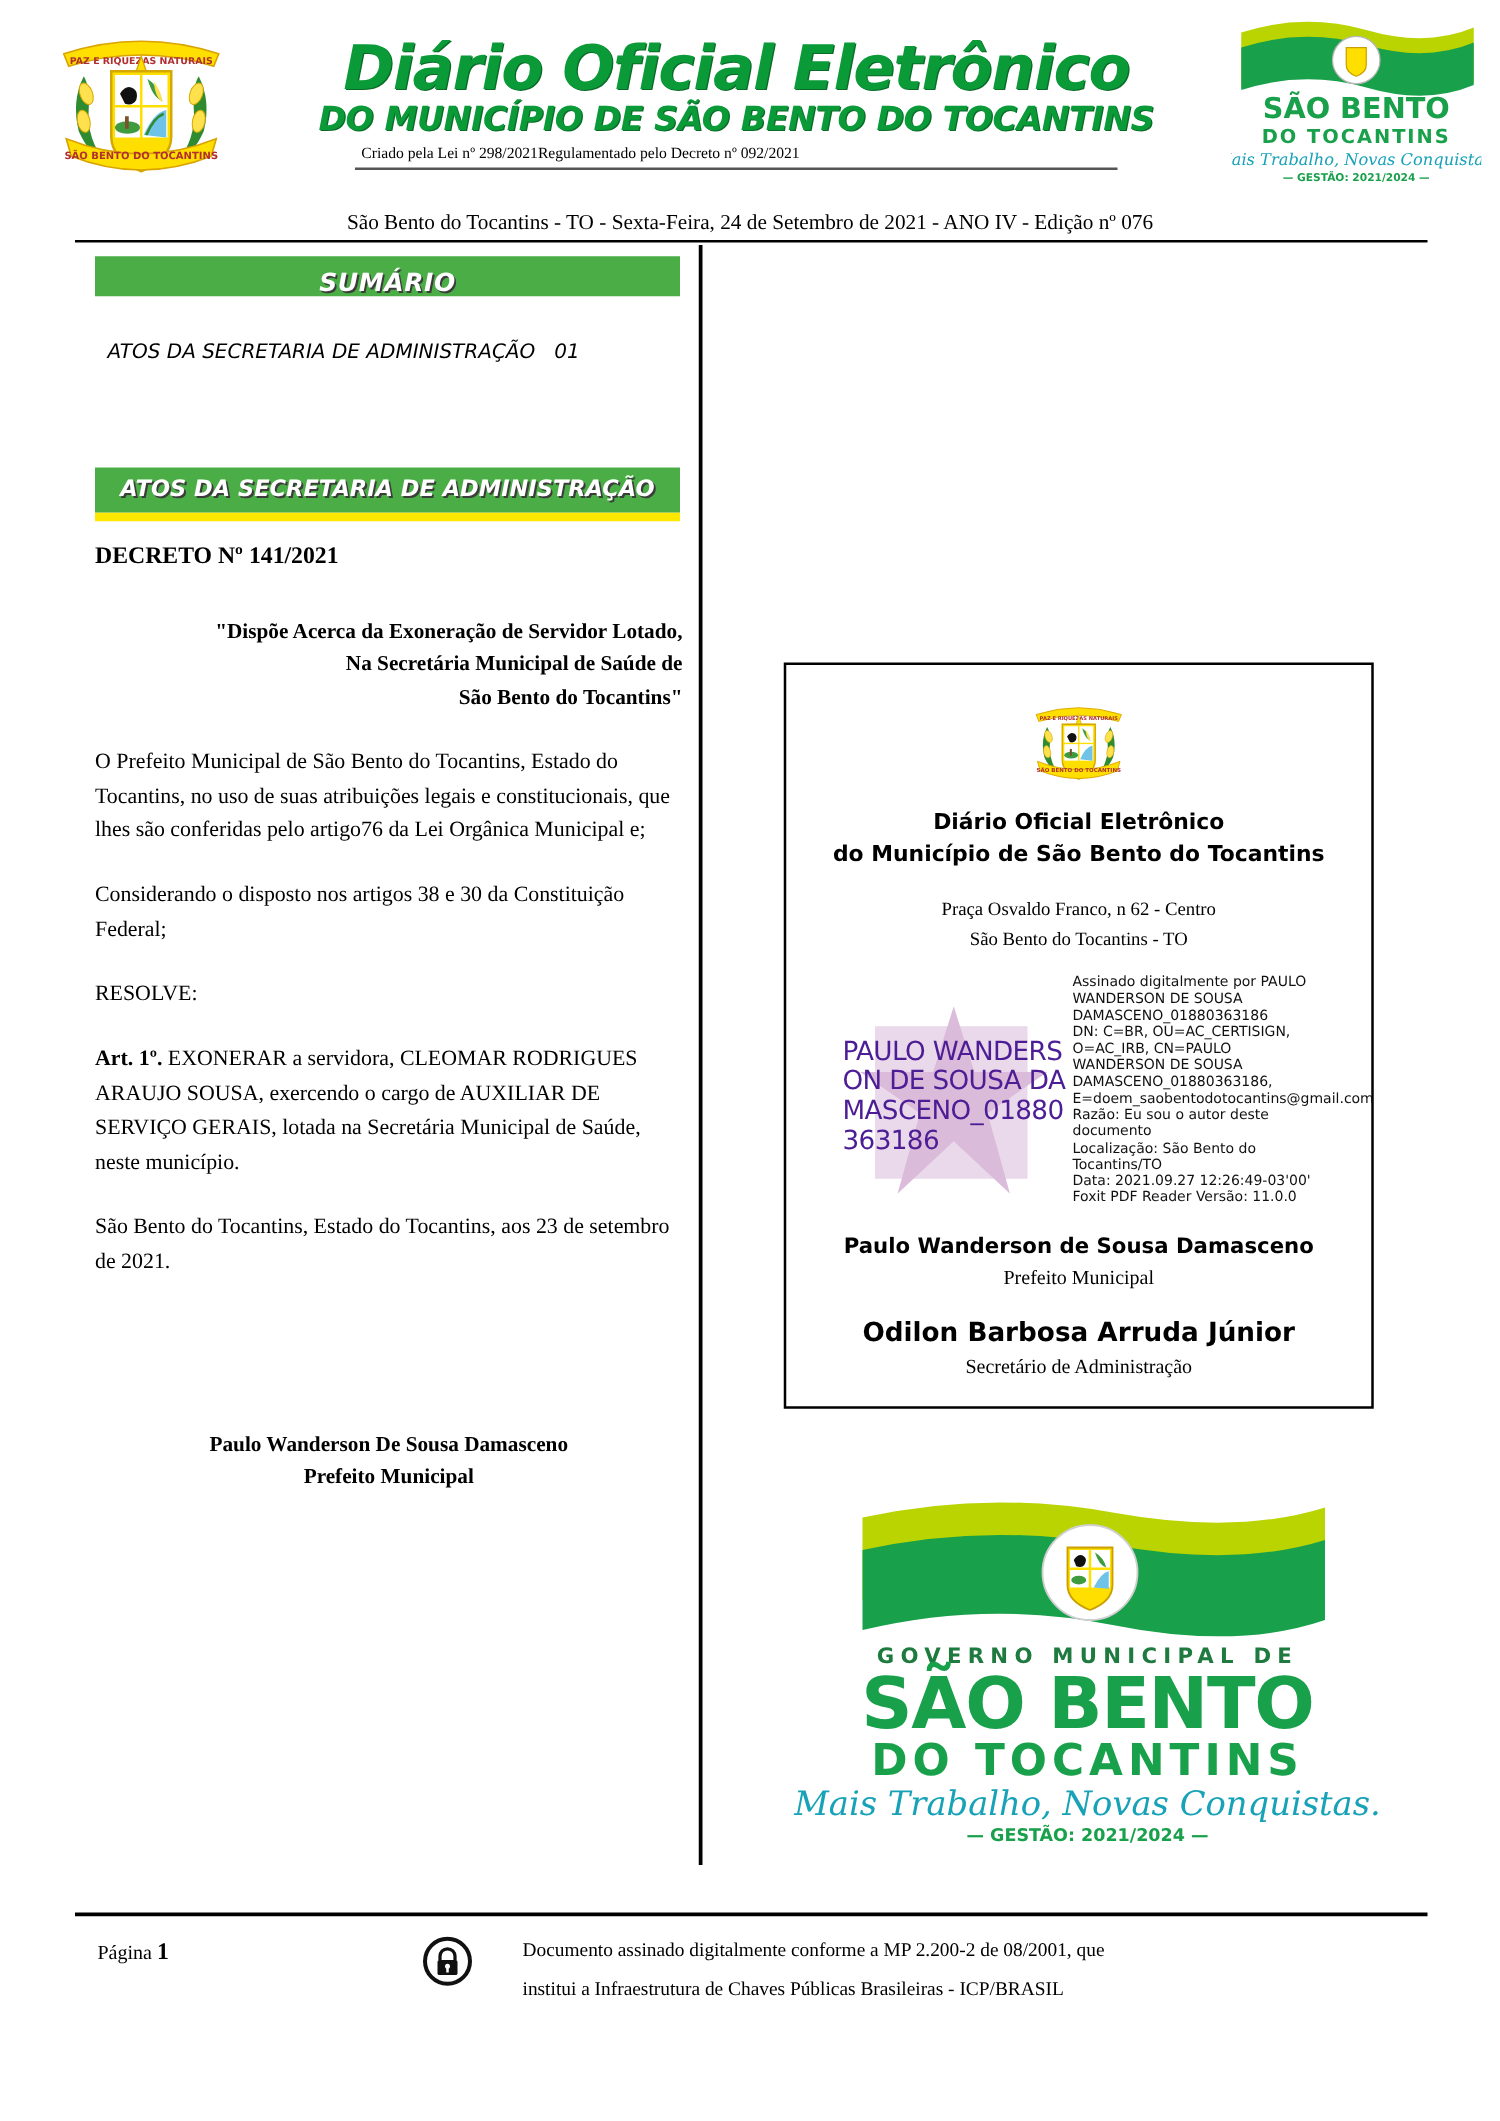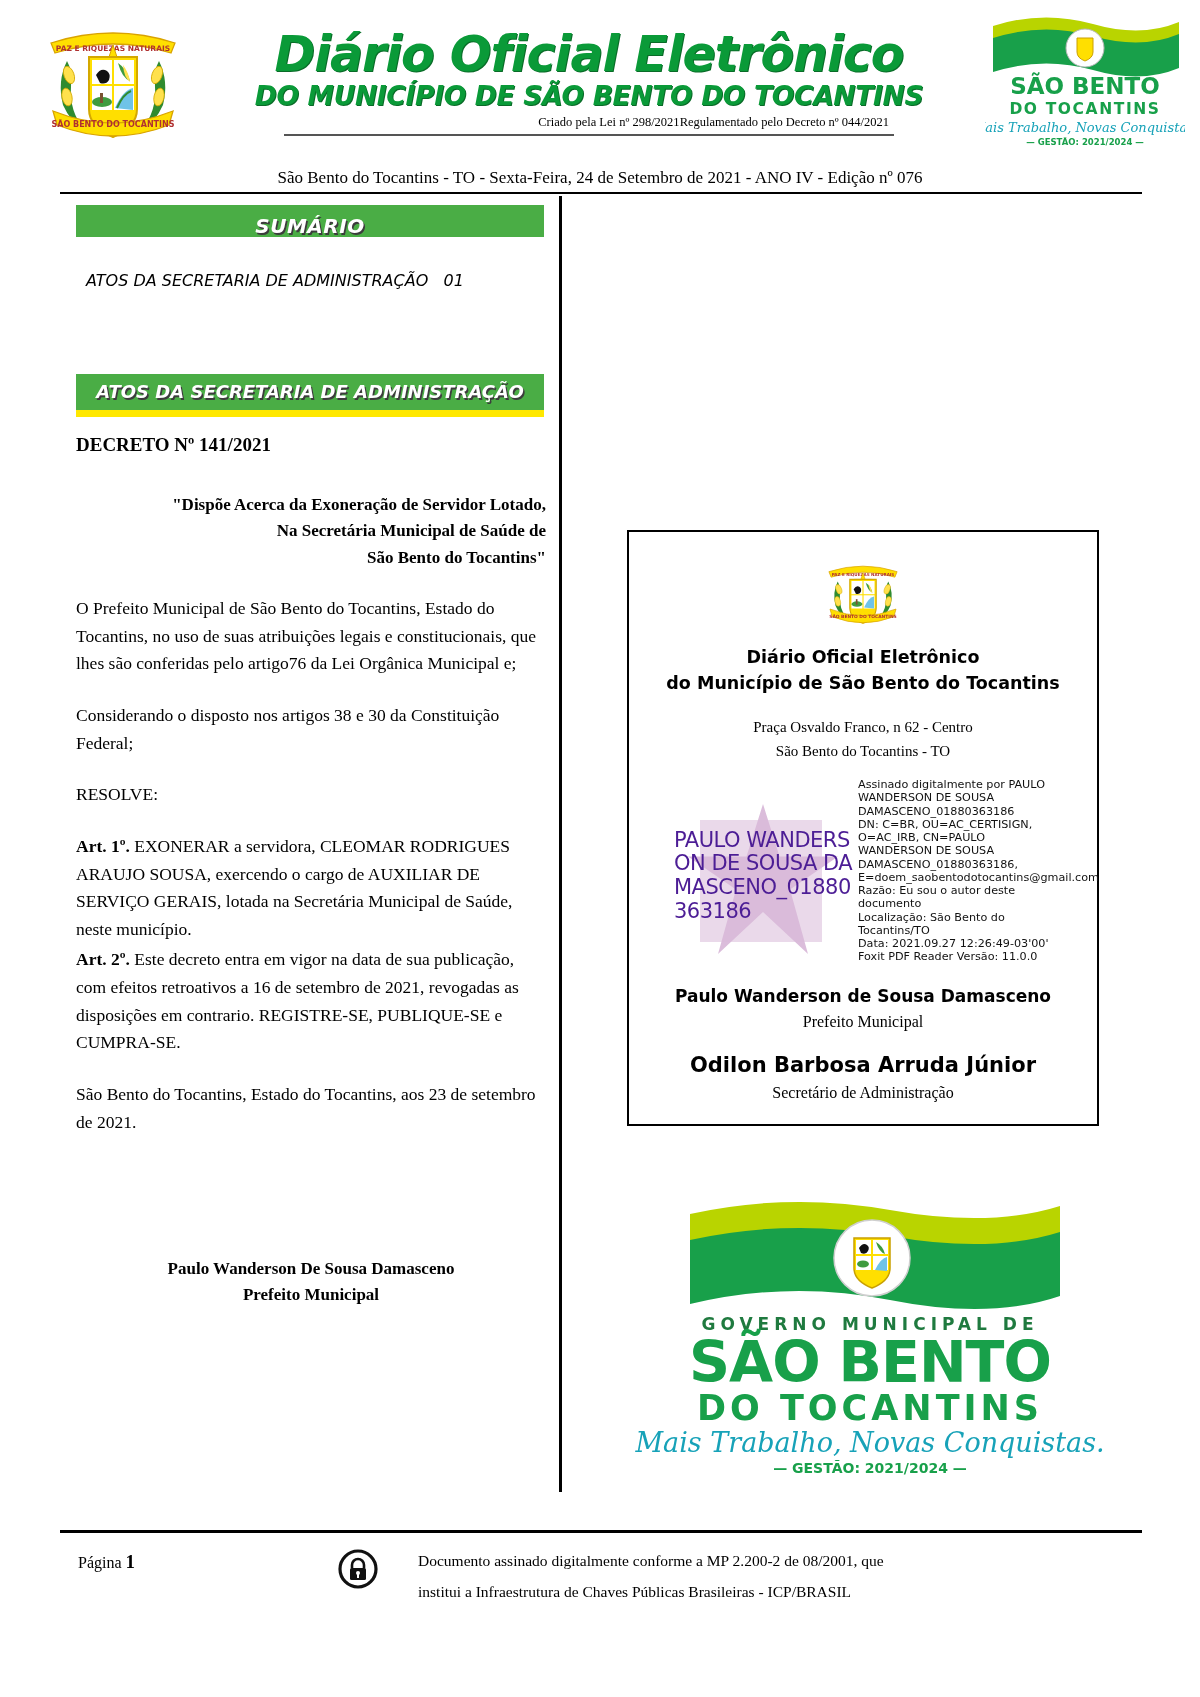--- a/index.html
+++ b/index.html
@@ -26,21 +26,21 @@
     font-size:49px;color:#0a9a38;letter-spacing:-1px;line-height:1.02;
     text-shadow:1px 1px 0 #0a6b28;
   }
   .mast-sub{
     font-family:"DejaVu Sans", sans-serif;
     font-weight:bold;font-style:italic;
     font-size:26.5px;color:#0a9a38;letter-spacing:-0.3px;line-height:1.1;margin-top:1px;
     text-shadow:1px 1px 0 #0a6b28;
   }
   .mast-legal{
-    width:600px;display:flex;justify-content:flex-end;
+    width:600px;display:flex;justify-content:flex-start;
     font-size:12.5px;margin-top:5px;padding:0 6px;
   }
   .mast-rule{width:610px;height:2px;background:#555;margin-top:4px;}
   .flag-wrap{width:230px;display:flex;justify-content:center;align-items:center;}
 
   .header-line{
     position:absolute;left:60px;top:168px;width:1080px;
     text-align:center;font-size:17px;
   }
   .hdr-rule{position:absolute;left:60px;top:192px;width:1082px;height:2px;background:#000;}
@@ -169,21 +169,21 @@
         <path d="M20 106 Q80 130 140 106 L136 120 Q80 142 24 120 Z" fill="#ffdf00" stroke="#d9a300" stroke-width="1.3"></path>
         <text x="80" y="122" font-size="8" fill="#b03030" text-anchor="middle" font-family="DejaVu Sans, sans-serif" font-weight="bold">SÃO BENTO DO TOCANTINS</text>
       </svg>
     </div>
 
     <div class="mast-center">
       <div class="mast-title">Diário Oficial Eletrônico</div>
       <div class="mast-sub">DO MUNICÍPIO DE SÃO BENTO DO TOCANTINS</div>
       <div class="mast-legal">
         <span>Criado pela Lei nº 298/2021</span>
-        <span>Regulamentado pelo Decreto nº 044/2021</span>
+        <span>Regulamentado pelo Decreto nº 092/2021</span>
       </div>
       <div class="mast-rule"></div>
     </div>
 
     <div class="flag-wrap">
       <svg width="200" height="145" viewBox="0 0 200 145">
         <path d="M8 18 Q58 2 108 16 Q156 30 194 14 L194 58 Q156 74 108 60 Q58 46 8 62 Z" fill="#b9d400"></path>
         <path d="M8 30 Q58 14 108 28 Q156 42 194 26 L194 60 Q156 76 108 62 Q58 48 8 64 Z" fill="#18a04a"></path>
         <circle cx="100" cy="40" r="19" fill="#ffffff" stroke="#b7b7b7" stroke-width="1"></circle>
         <path d="M92 30 h16 v14 q0 6 -8 9 q-8 -3 -8 -9 z" fill="#ffdf00" stroke="#caa000" stroke-width="1"></path>
@@ -218,23 +218,20 @@
       <div>Na Secretária Municipal de Saúde de</div>
       <div>São Bento do Tocantins"</div>
     </div>
 
     <div class="para">O Prefeito Municipal de São Bento do Tocantins, Estado do Tocantins, no uso de suas atribuições legais e constitucionais, que lhes são conferidas pelo artigo76 da Lei Orgânica Municipal e;</div>
     <div class="para">Considerando o disposto nos artigos 38 e 30 da Constituição Federal;</div>
     <div class="para">RESOLVE:</div>
 
     <div class="para">
       <b>Art. 1º.</b><span> EXONERAR a servidora, CLEOMAR RODRIGUES ARAUJO SOUSA, exercendo o cargo de AUXILIAR DE SERVIÇO GERAIS, lotada na Secretária Municipal de Saúde, neste município.</span>
-    </div>
-    <div class="para tight">
-      <b>Art. 2º.</b><span> Este decreto entra em vigor na data de sua publicação, com efeitos retroativos a 16 de setembro de 2021, revogadas as disposições em contrario. REGISTRE-SE, PUBLIQUE-SE e CUMPRA-SE.</span>
     </div>
 
     <div class="para">São Bento do Tocantins, Estado do Tocantins, aos 23 de setembro de 2021.</div>
 
     <div class="sig-left">
       <div>Paulo Wanderson De Sousa Damasceno</div>
       <div>Prefeito Municipal</div>
     </div>
   </div>
 

